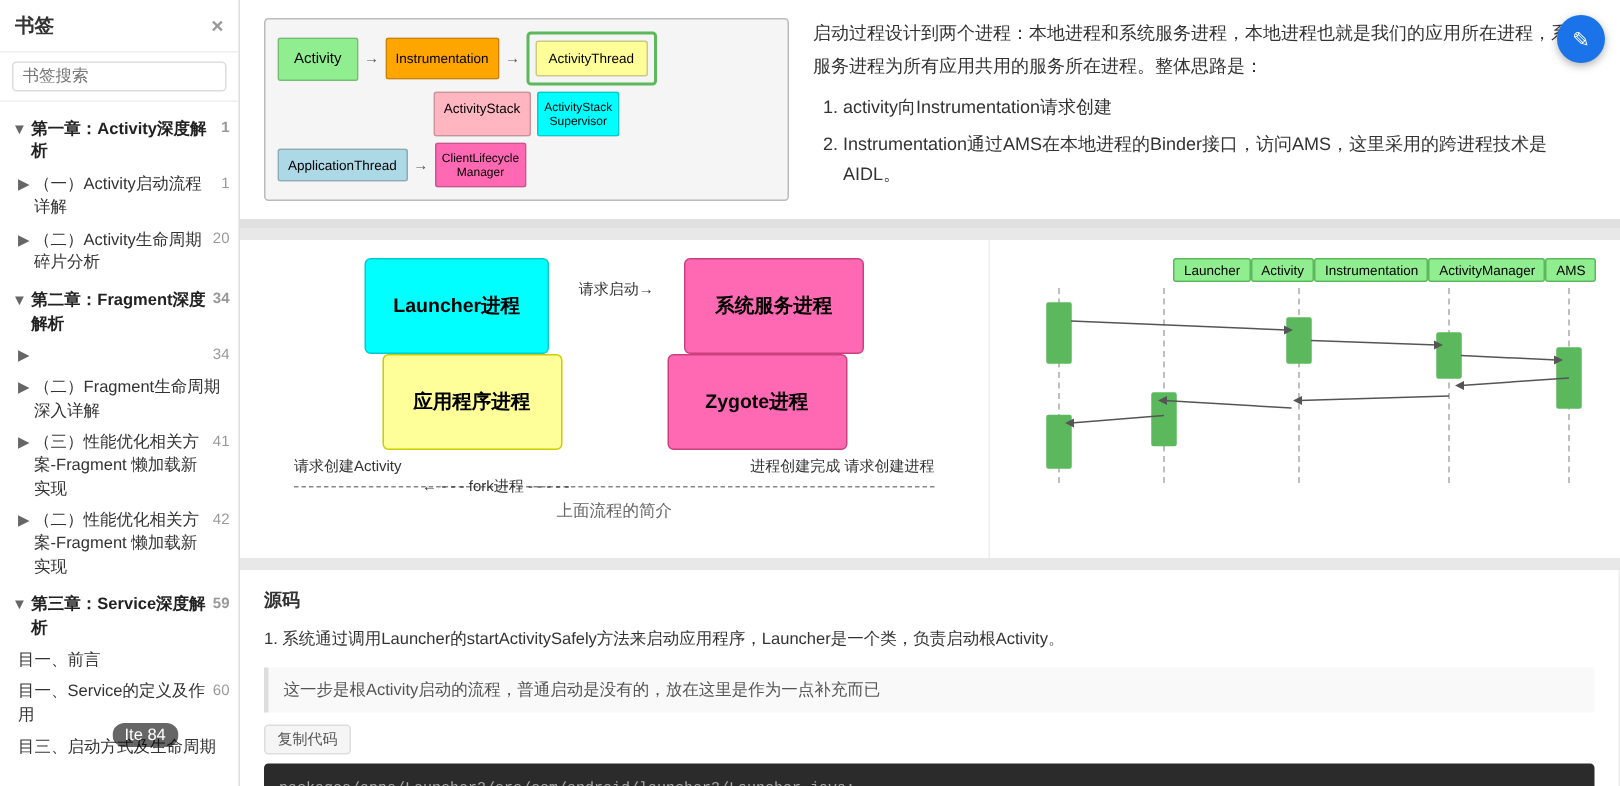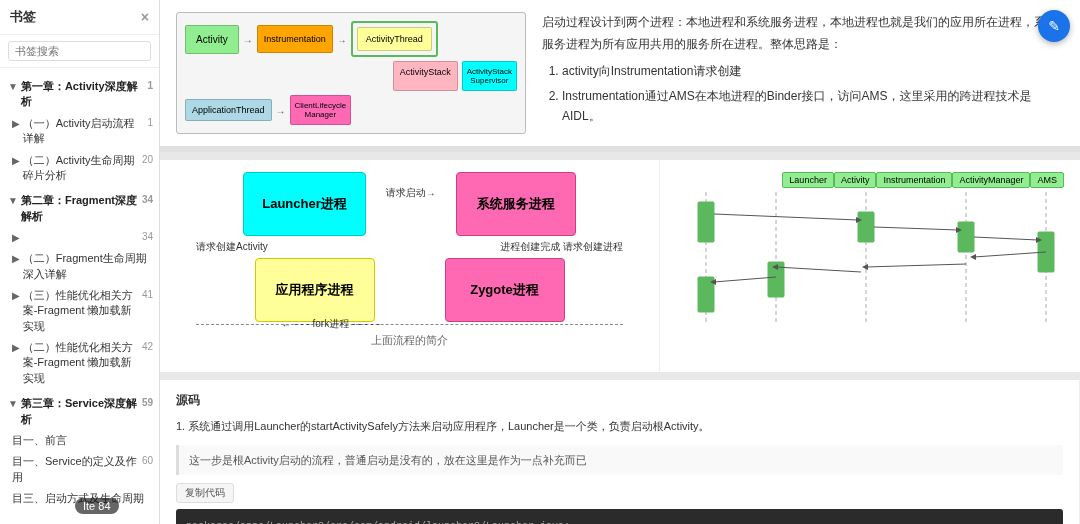--- a/index.html
+++ b/index.html
@@ -204,21 +204,21 @@
       font-size: 10px;
       padding: 10px;
       border-radius: 3px;
       line-height: 1.6;
       overflow-x: auto;
     }
 
     
     .page-indicator {
       position: fixed;
-      bottom: 10px;
+      bottom: 26px;
       left: 75px;
       background: rgba(0,0,0,0.6);
       color: #fff;
       padding: 2px 8px;
       border-radius: 10px;
       font-size: 11px;
     }
 
     
     .float-btn {
@@ -347,21 +347,21 @@
         <div style="display:flex; gap:4px; align-items:center; margin-bottom:4px;">
           <div class="td-box box-green" style="padding:8px 10px; font-size:10px;">Activity</div>
           <div style="font-size:10px; color:#555;">→</div>
           <div class="td-box box-orange" style="padding:8px 6px; font-size:9px;">Instrumentation</div>
           <div style="font-size:10px; color:#555;">→</div>
           <div style="border:2px solid #5cb85c; padding:4px; border-radius:3px; display:flex; gap:3px; align-items:center;">
             <div class="td-box box-yellow" style="font-size:9px; padding:6px 8px;">ActivityThread</div>
           </div>
         </div>
 
-        <div style="display:flex; justify-content:flex-end; gap:4px; margin-bottom:4px; margin-right:0;">
+        <div style="display:flex; justify-content:center; gap:4px; margin-bottom:4px; margin-right:0;">
           <div class="td-box box-pink" style="font-size:9px; padding:5px 6px;">ActivityStack</div>
           <div class="td-box box-cyan" style="font-size:8px; padding:5px 4px;">ActivityStack<br>Supervisor</div>
         </div>
 
         <div style="display:flex; gap:4px; align-items:center; margin-top:4px;">
           <div class="td-box box-blue-light" style="font-size:9px; padding:5px 6px;">ApplicationThread</div>
           <div style="font-size:10px; color:#555;">→</div>
           <div class="td-box box-magenta" style="font-size:8px; padding:5px 4px;">ClientLifecycle<br>Manager</div>
         </div>
       </div>
@@ -383,29 +383,29 @@
 
         <div style="display:flex; align-items:center; justify-content:center; gap:20px; width:100%;">
           <div class="proc-box box-cyan" style="font-size:13px; padding:22px 18px; font-weight:bold;">Launcher进程</div>
           <div style="display:flex; flex-direction:column; align-items:center; gap:2px;">
             <span class="arrow-label">请求启动→</span>
             <div style="height:20px;"></div>
           </div>
           <div class="proc-box box-magenta" style="font-size:13px; padding:22px 18px; font-weight:bold; background:#FF69B4; border-color:#cc4080;">系统服务进程</div>
         </div>
 
-        <div style="display:flex; width:100%; justify-content:space-between; padding:4px 20px; align-items:center; font-size:10px; color:#333;">
-          <span>请求创建Activity</span>
-          <span>进程创建完成 请求创建进程</span>
-        </div>
-
         <div style="display:flex; align-items:center; justify-content:center; gap:20px; width:100%;">
           <div class="proc-box box-yellow" style="font-size:13px; padding:22px 18px; font-weight:bold;">应用程序进程</div>
           <div style="width:30px;"></div>
           <div class="proc-box box-magenta" style="font-size:13px; padding:22px 18px; font-weight:bold; background:#FF69B4; border-color:#cc4080;">Zygote进程</div>
+        </div>
+
+        <div style="display:flex; width:100%; justify-content:space-between; padding:4px 20px; align-items:center; font-size:10px; color:#333;">
+          <span>请求创建Activity</span>
+          <span>进程创建完成 请求创建进程</span>
         </div>
 
         <div style="width:100%; display:flex; align-items:center; padding:2px 20px;">
           <div style="flex:1; border-top:1px dashed #888; position:relative;">
             <span style="font-size:10px; color:#333; position:absolute; top:-8px; left:20%;">← - - - fork进程 - - - - -</span>
           </div>
         </div>
 
         <div style="margin-top:6px; font-size:11px; color:#666;">上面流程的简介</div>
       </div>

